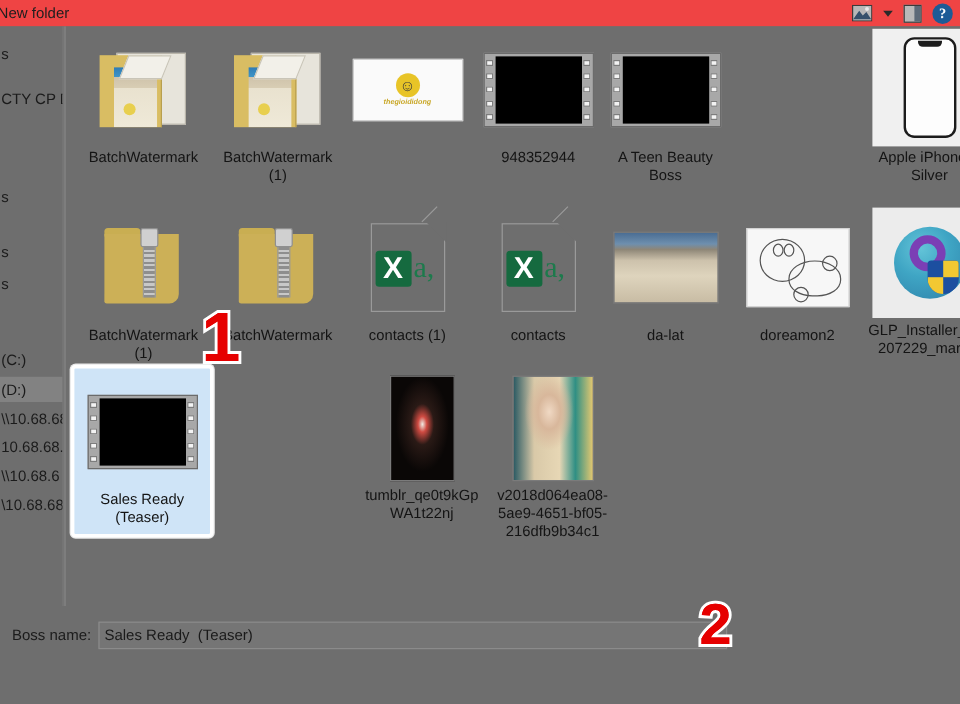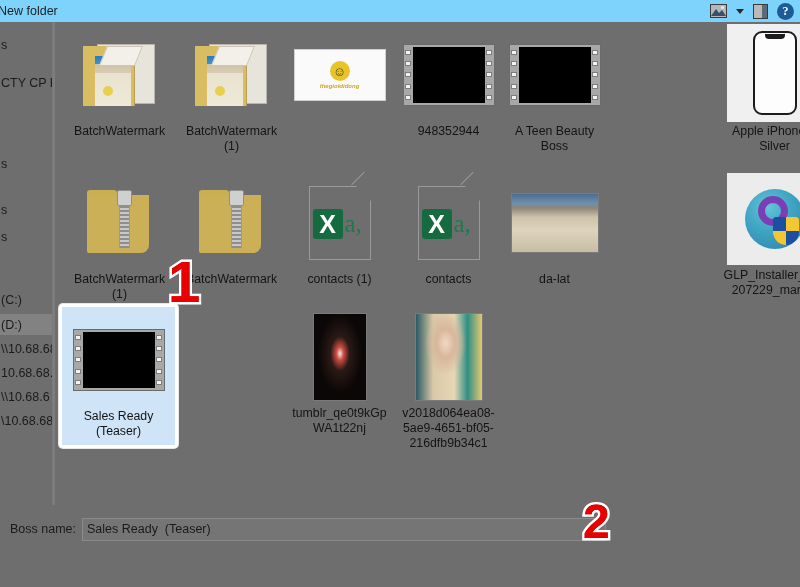--- a/index.html
+++ b/index.html
@@ -12,21 +12,21 @@
   #root {
     position: relative;
     width: 800px; height: 587px;
     background: #6e6e6e;
     color: #2b2b2b;
   }
 
   
   .toolbar {
     position: absolute; left: 0; top: 0; width: 800px; height: 22px;
-    background: #7dd3fc;
+    background: #ef4444;
     display: flex; align-items: center;
   }
   .toolbar-label {
     font-size: 12.5px; color: #1e1e1e;
     margin-left: -2px;
     white-space: nowrap;
   }
   .toolbar-right {
     position: absolute; right: 6px; top: 0; height: 22px;
     display: flex; align-items: center; gap: 9px;
@@ -564,20 +564,33 @@
         <div class="label">contacts</div>
       </div>
 
       <div class="cell" style="left:443px; top:152px">
         <div class="thumbwrap">
           <div class="img-dalat" style="width:88px;height:60px;border:1px solid #7b7b7b"></div>
         </div>
         <div class="label">da-lat</div>
       </div>
 
+      <div class="cell" style="left:553px; top:152px">
+        <div class="thumbwrap">
+          <div class="sketch">
+            <div class="head"></div>
+              <div class="bodyb"></div>
+            <div class="eye l"></div>
+              <div class="eye r"></div>
+            <div class="paw p1"></div>
+              <div class="paw p2"></div>
+          </div>
+        </div>
+        <div class="label">doreamon2</div>
+      </div>
 
       <div class="cell" style="left:663px; top:148px">
         <div class="thumbwrap" style="height:98px">
           <div class="glpcard">
             <div class="glp">
                 <div class="ring"></div>
                 <div class="shield"></div>
               </div>
           </div>
         </div>
@@ -601,28 +614,28 @@
                 <i></i>
                 <i></i>
                 <i></i>
               </div>
           </div>
         </div>
         <div class="label">Sales Ready  (Teaser)</div>
       </div>
 
 
-      <div class="cell" style="left:228px; top:286px">
+      <div class="cell" style="left:240px; top:286px">
         <div class="thumbwrap">
           <div class="img-stage" style="width:54px;height:88px;border:1px solid #7b7b7b"></div>
         </div>
         <div class="label">tumblr_qe0t9kGpWA1t22nj</div>
       </div>
 
-      <div class="cell" style="left:337px; top:286px">
+      <div class="cell" style="left:349px; top:286px">
         <div class="thumbwrap">
           <div class="img-girl" style="width:68px;height:88px;border:1px solid #7b7b7b"></div>
         </div>
         <div class="label">v2018d064ea08-5ae9-4651-bf05-216dfb9b34c1</div>
       </div>
 
       <div class="scrollbar"></div>
     </div>
   </div>
 

